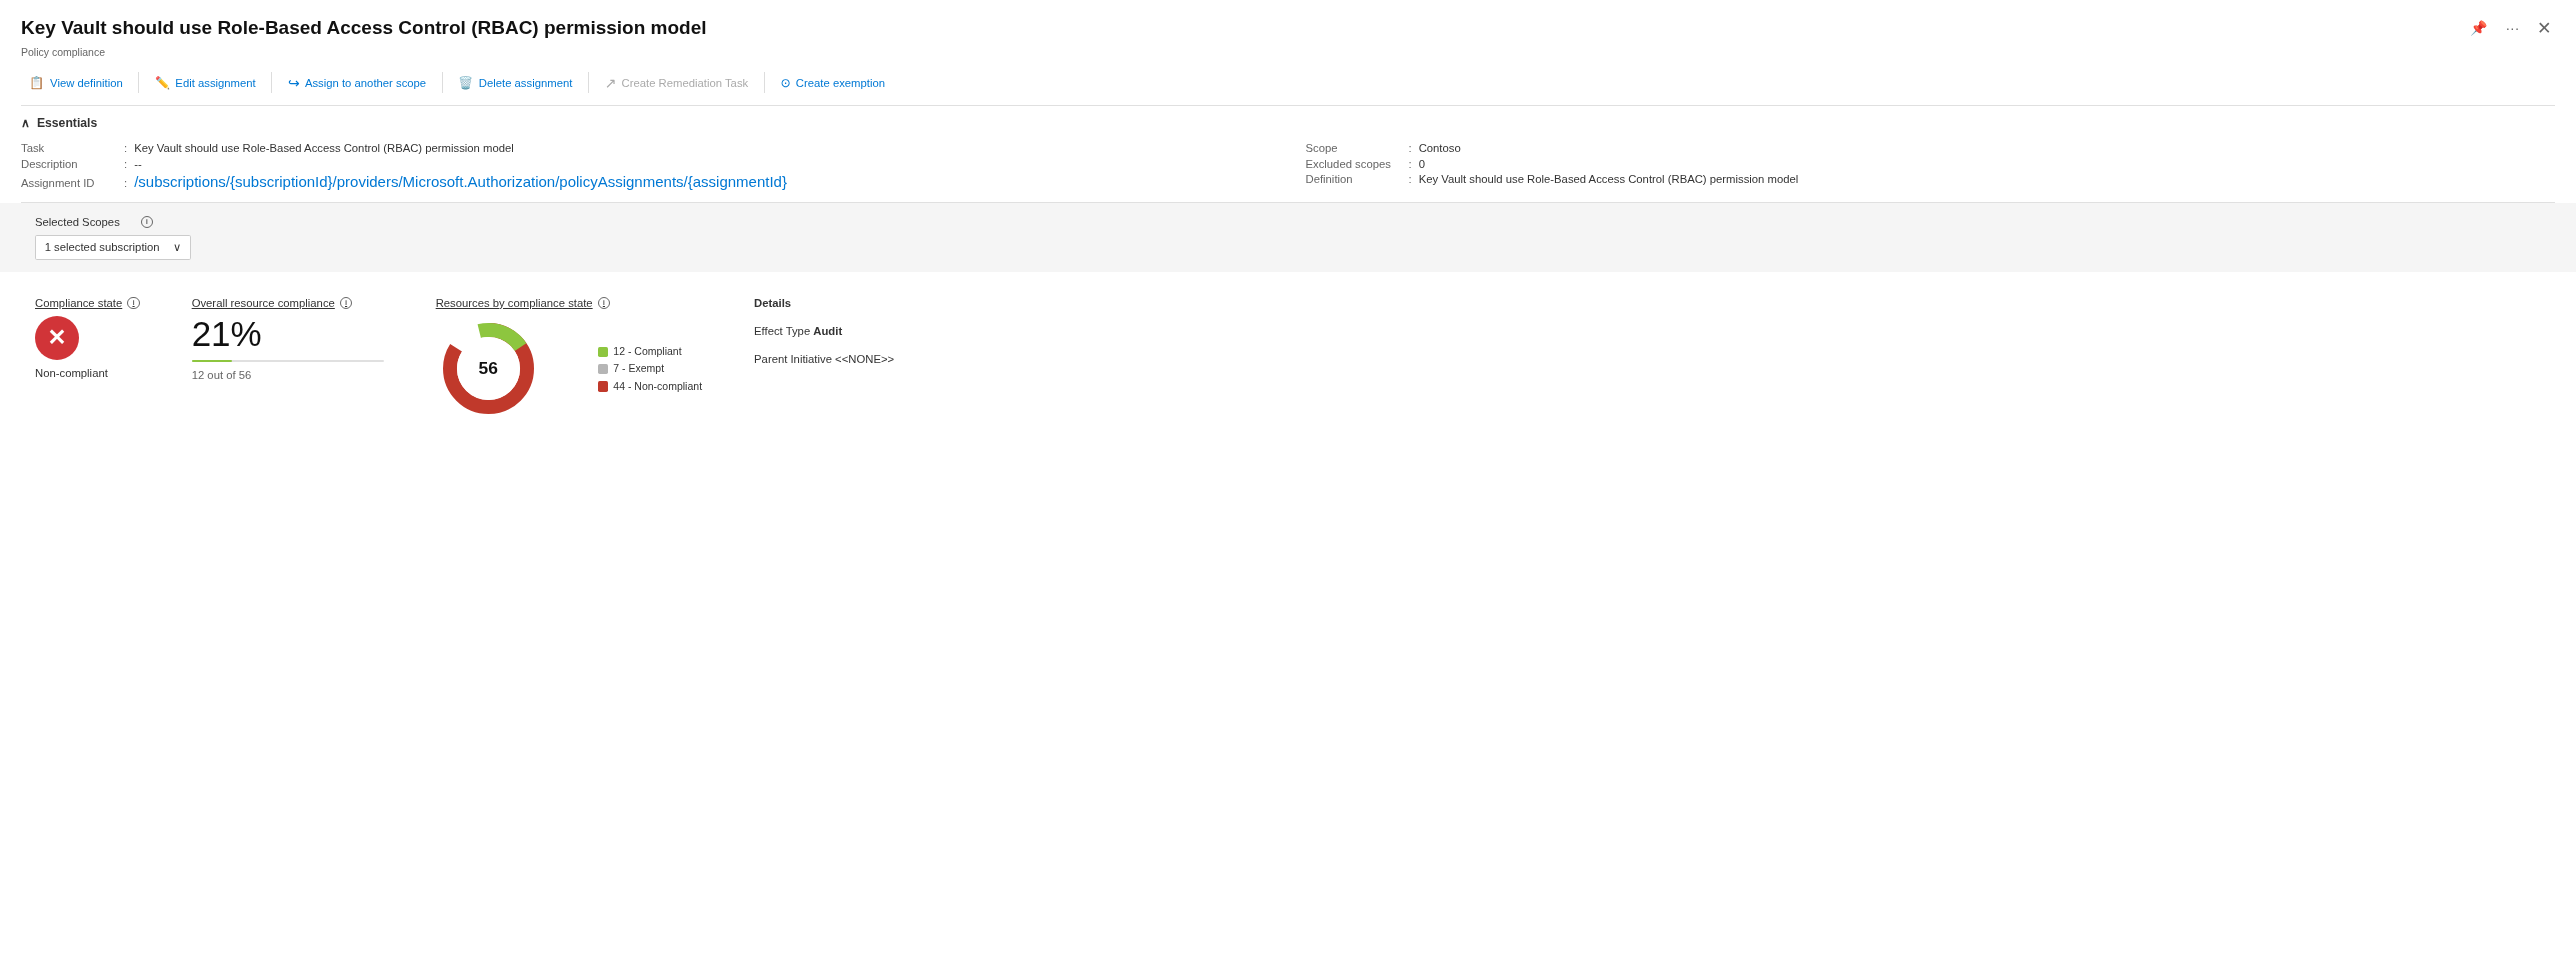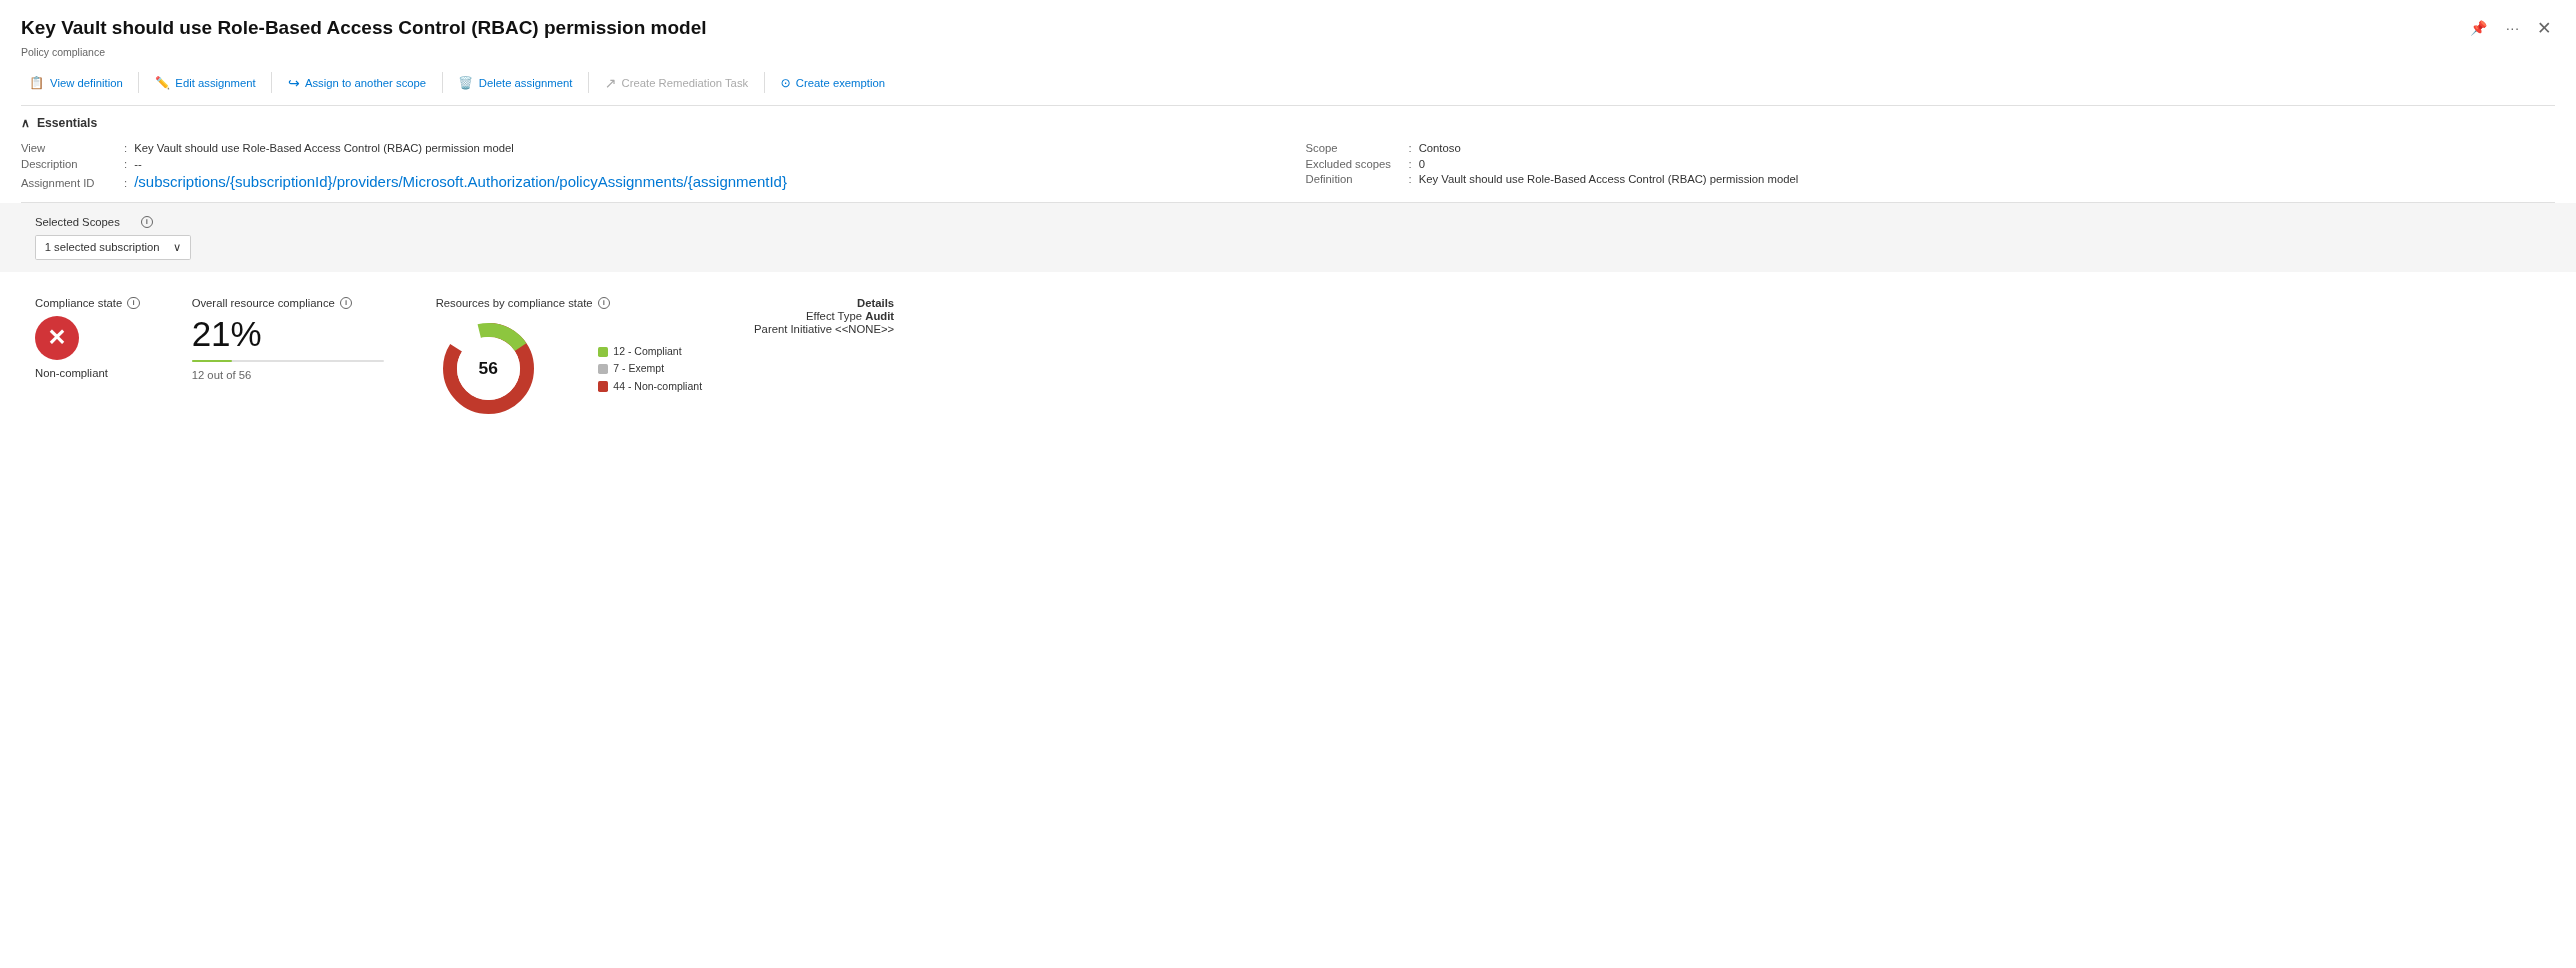--- a/index.html
+++ b/index.html
@@ -34,42 +34,42 @@
     .field-value.link { color: #0078d4; cursor: pointer; text-decoration: none; font-size: 15px; }
 
     .scopes-section { background: #f5f5f5; padding: 12.2px 14px; margin: 0 -21px; padding-left: 35px; padding-right: 35px; }
     .scopes-label { display: flex; align-items: flex-start; gap: 21px; font-size: 11.3px; font-weight: 400; color: #333; margin-bottom: 7px; }
     .info-icon { display: inline-flex; align-items: center; justify-content: center; width: 12.2px; height: 12.2px; border-radius: 50%; border: 1.3px solid #666; color: #666; font-size: 7.8px; font-weight: 700; cursor: default; }
     .scope-dropdown { display: flex; align-items: center; justify-content: space-between; background: #fff; border: 0.9px solid #ccc; border-radius: 1.7px; padding: 5.2px 8.7px; width: 156px; cursor: pointer; font-size: 11.3px; }
 
     .metrics-section { display: flex; gap: 52px; padding: 24.4px 14px; align-items: flex-start; flex-wrap: wrap; }
 
     .metric-block { display: flex; flex-direction: column; gap: 7px; }
-    .metric-title { display: flex; align-items: center; gap: 5.2px; font-size: 11.3px; color: #333; }
+    .metric-title { display: flex; align-items: center; gap: 5.2px; font-size: 11.3px; color: #333; text-decoration: underline; }
     .metric-value-big { font-size: 35px; font-weight: 300; color: #111; line-height: 1; }
     .metric-subtitle { font-size: 11.3px; color: #666; }
     .metric-bar { width: 192px; height: 2.6px; background: #e0e0e0; border-radius: 1.7px; margin-top: 1.7px; }
     .metric-bar-fill { height: 100%; background: #8dc63f; border-radius: 1.7px; }
 
     .compliance-icon { width: 44px; height: 44px; border-radius: 50%; background: #d13438; display: flex; align-items: center; justify-content: center; }
     .compliance-icon .x-mark { color: #fff; font-size: 22.7px; font-weight: 700; }
     .compliance-label { font-size: 11.3px; color: #333; }
 
     
     .donut-container { position: relative; width: 105px; height: 105px; }
     .donut-container svg { position: absolute; top: 0; left: 0; }
     .donut-center { position: absolute; top: 50%; left: 50%; transform: translate(-50%, -50%); font-size: 17.4px; font-weight: 600; color: #111; }
 
     .legend { display: flex; flex-direction: column; gap: 5.2px; justify-content: center; }
     .legend-item { display: flex; align-items: flex-end; gap: 5.2px; font-size: 10.5px; margin-left: 43px; }
     .legend-swatch { width: 10.5px; height: 10.5px; border-radius: 1.7px; flex-shrink: 0; }
 
     .chart-block { display: flex; align-items: center; gap: 14px; }
 
-    .details-block { display: flex; flex-direction: column; gap: 1px; align-items: flex-end; }
+    .details-block { display: flex; flex-direction: column; gap: 16px; }
     .details-row { font-size: 11.3px; color: #333; }
     .details-row strong { font-weight: 600; }
   </style>
 </head>
 <body>
 
 <div class="page">
 
 
   <div class="page-title-row">
@@ -114,21 +114,21 @@
 
   <div class="essentials-section">
     <div class="essentials-header">
       <span>∧</span>
       <span>Essentials</span>
     </div>
     <div class="essentials-grid">
 
       <div>
         <div class="field-row">
-          <span class="field-label">View</span>
+          <span class="field-label">Task</span>
           <span class="field-sep">:</span>
           <span class="field-value">Key Vault should use Role-Based Access Control (RBAC) permission model</span>
         </div>
         <div class="field-row">
           <span class="field-label">Description</span>
           <span class="field-sep">:</span>
           <span class="field-value">--</span>
         </div>
         <div class="field-row">
           <span class="field-label">Assignment ID</span>

